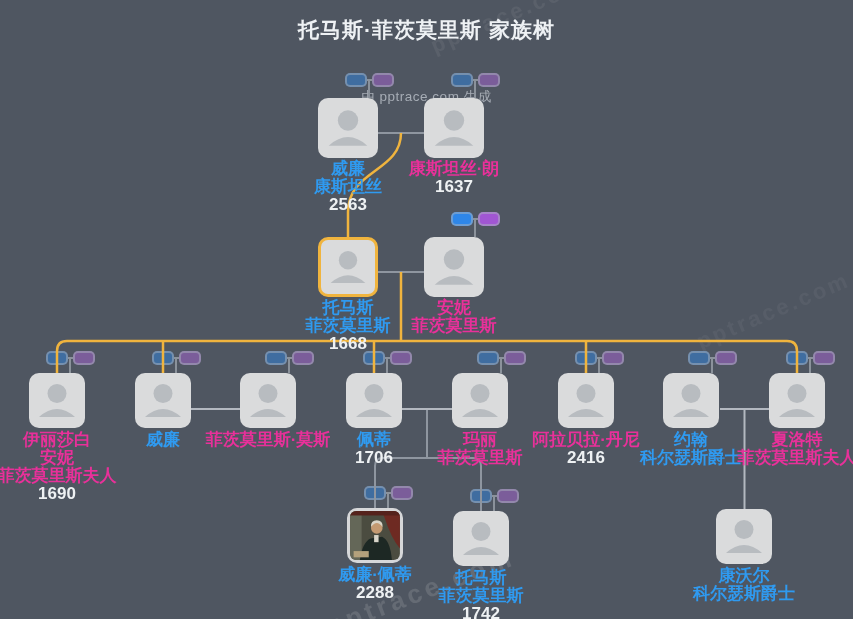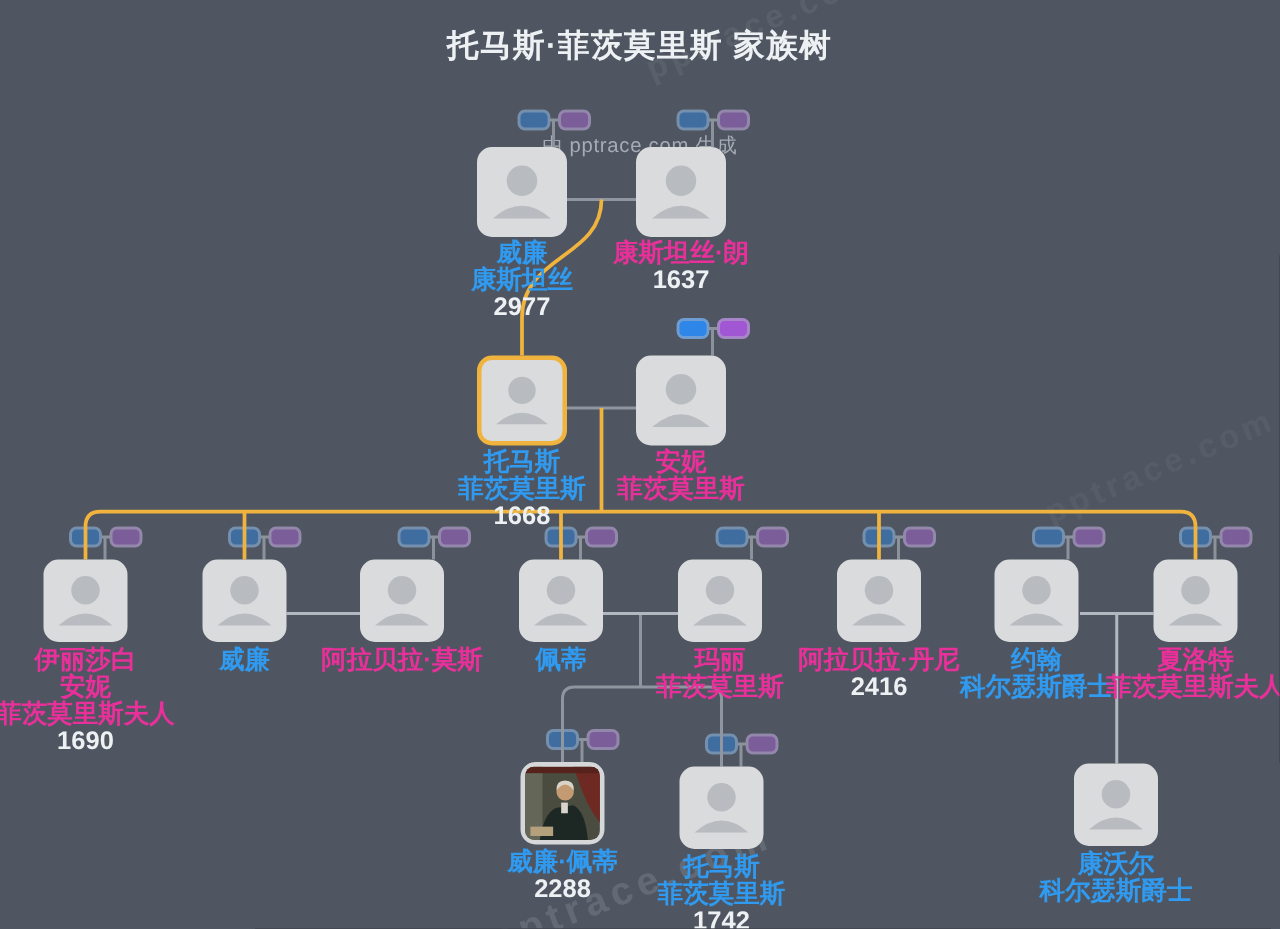--- a/index.html
+++ b/index.html
@@ -88,21 +88,21 @@
       </div>
       <div class="person-box" style="left: 318px; top: 98px; width: 60px; height: 60px;">
         <svg viewBox="0 0 56 55">
           <circle cx="28" cy="20.5" r="9.5" fill="#b8bcc0"></circle>
           <path d="M10 44 Q28 28 46 44 Z" fill="#b8bcc0"></path>
         </svg>
       </div>
       <div class="plabel" style="left: 348px; top: 160px;">
         <span style="color: rgb(47, 154, 240);">威廉</span>
         <span style="color: rgb(47, 154, 240);">康斯坦丝</span>
-        <span class="yr">2977</span>
+        <span class="yr">2563</span>
       </div>
       <div class="badge" style="left: 451px; top: 73px;">
         <span class="b-drop" style="height:18px"></span>
         <span class="b-link"></span>
         <span class="b-ic b-f" style="background:#3f6da0"></span>
         <span class="b-ic b-m" style="background:#7b5d9a"></span>
       </div>
       <div class="person-box" style="left: 424px; top: 98px; width: 60px; height: 60px;">
         <svg viewBox="0 0 56 55">
           <circle cx="28" cy="20.5" r="9.5" fill="#b8bcc0"></circle>
@@ -179,36 +179,37 @@
         <span class="b-ic b-f" style="background:#3f6da0"></span>
         <span class="b-ic b-m" style="background:#7b5d9a"></span>
       </div>
       <div class="person-box" style="left: 240px; top: 373px; width: 56px; height: 55px;">
         <svg viewBox="0 0 56 55">
           <circle cx="28" cy="20.5" r="9.5" fill="#b8bcc0"></circle>
           <path d="M10 44 Q28 28 46 44 Z" fill="#b8bcc0"></path>
         </svg>
       </div>
       <div class="plabel" style="left: 268px; top: 431px;">
-        <span style="color: rgb(233, 48, 154);">阿拉贝拉·莫斯</span>
+        <span style="color: rgb(233, 48, 154);">菲茨莫里斯·莫斯</span>
       </div>
       <div class="badge" style="left: 363px; top: 351px;">
         <span class="b-drop" style="height:15px"></span>
         <span class="b-link"></span>
         <span class="b-ic b-f" style="background:#3f6da0"></span>
         <span class="b-ic b-m" style="background:#7b5d9a"></span>
       </div>
       <div class="person-box" style="left: 346px; top: 373px; width: 56px; height: 55px;">
         <svg viewBox="0 0 56 55">
           <circle cx="28" cy="20.5" r="9.5" fill="#b8bcc0"></circle>
           <path d="M10 44 Q28 28 46 44 Z" fill="#b8bcc0"></path>
         </svg>
       </div>
       <div class="plabel" style="left: 374px; top: 431px;">
         <span style="color: rgb(47, 154, 240);">佩蒂</span>
+        <span class="yr">1706</span>
       </div>
       <div class="badge" style="left: 477px; top: 351px;">
         <span class="b-drop" style="height:15px"></span>
         <span class="b-link"></span>
         <span class="b-ic b-f" style="background:#3f6da0"></span>
         <span class="b-ic b-m" style="background:#7b5d9a"></span>
       </div>
       <div class="person-box" style="left: 452px; top: 373px; width: 56px; height: 55px;">
         <svg viewBox="0 0 56 55">
           <circle cx="28" cy="20.5" r="9.5" fill="#b8bcc0"></circle>

